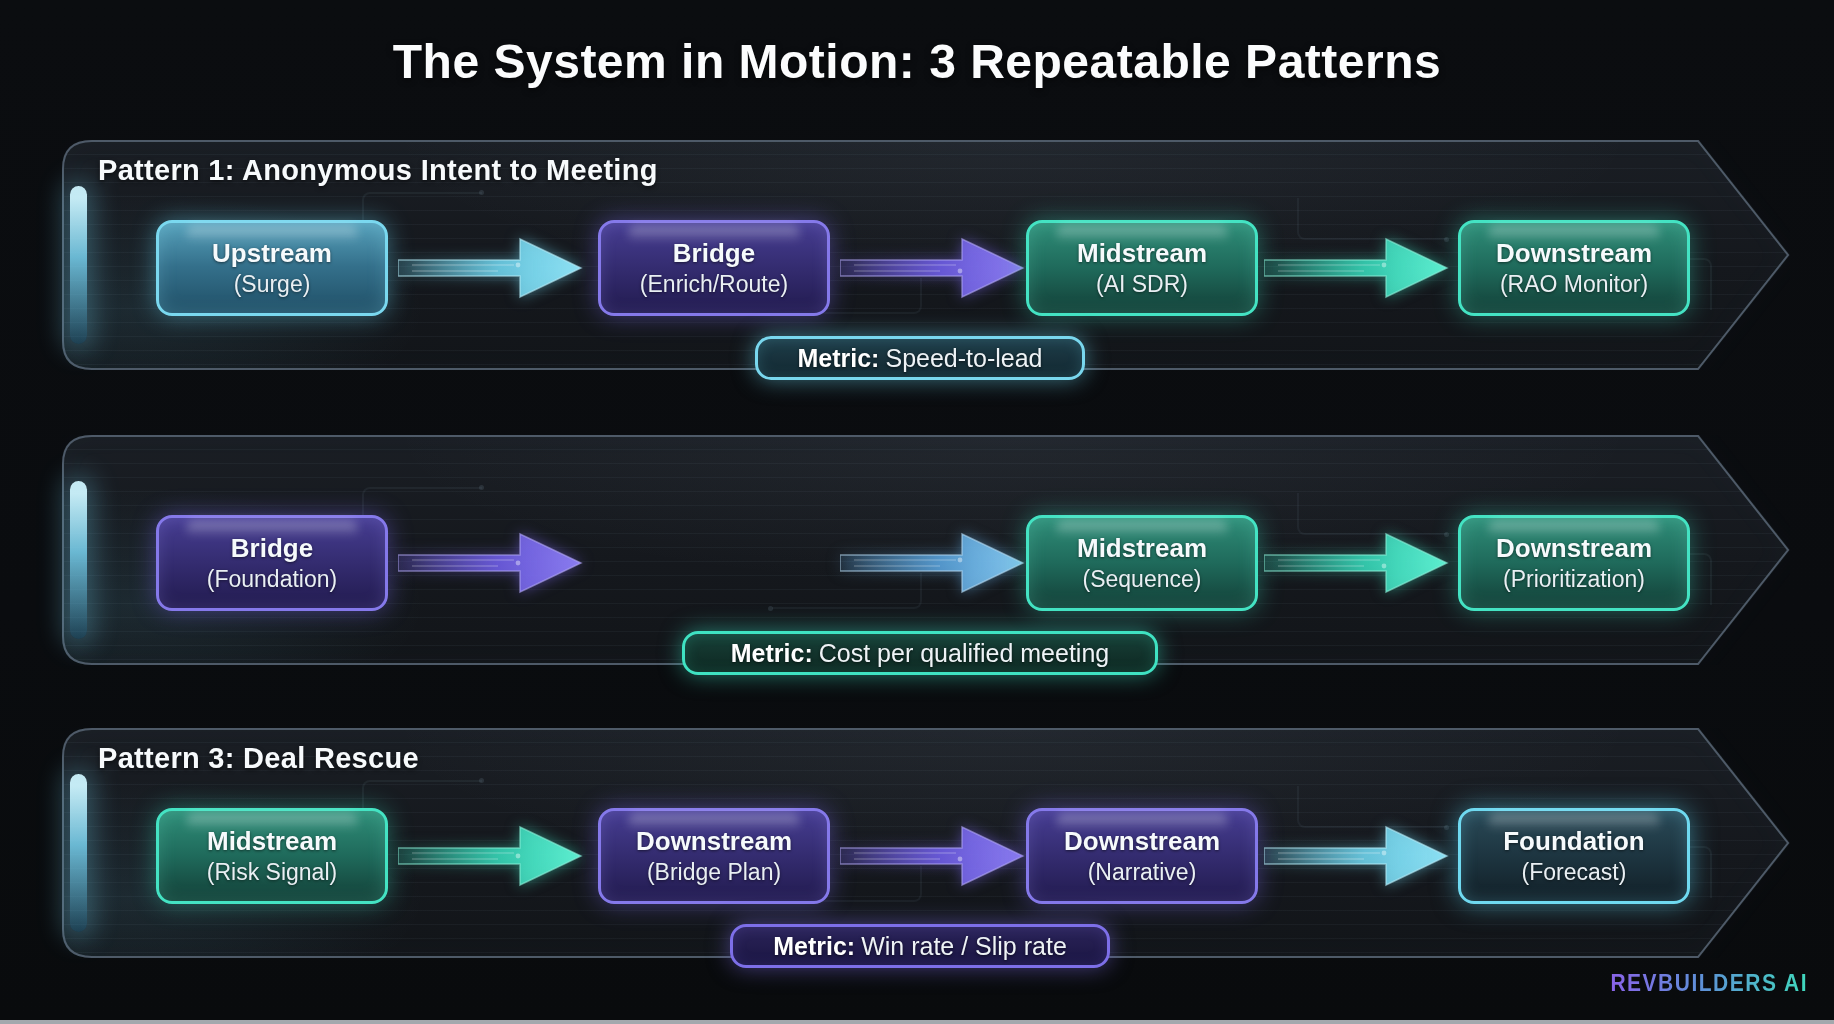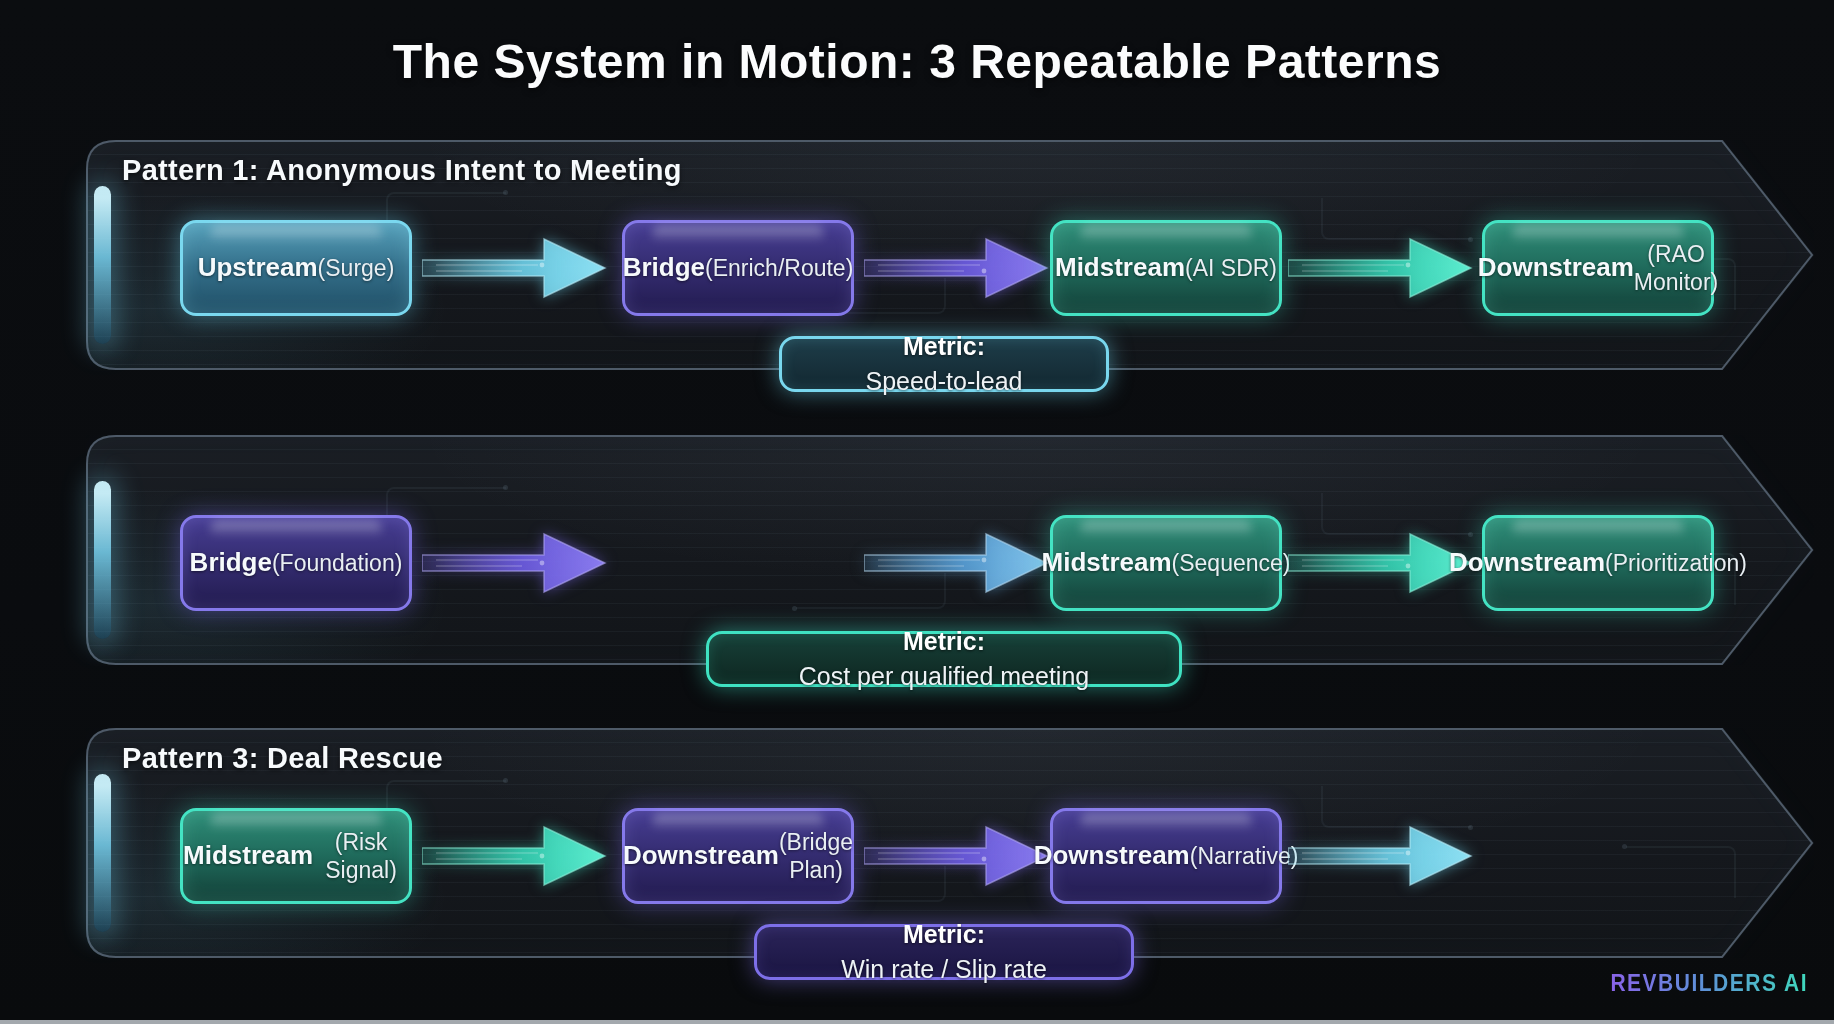--- a/index.html
+++ b/index.html
@@ -12,21 +12,21 @@
   }
   .stage { position:absolute; inset:0; background:linear-gradient(180deg,#0b0d10 0%,#0a0c0f 60%,#090b0d 100%); }
 
   .main-title {
     position:absolute; top:34px; left:0; width:100%;
     text-align:center; font-size:48px; font-weight:bold; color:#fbfcfd;
     letter-spacing:0.5px; text-shadow:0 2px 6px rgba(0,0,0,.6);
   }
 
   
-  .panel { position:absolute; left:62px; width:1728px; height:230px;margin-left:24px; }
+  .panel { position:absolute; left:62px; width:1728px; height:230px; }
   .panel-bg {
     position:absolute; inset:0;
     clip-path: path('M30,0 H1637 L1728,115 L1637,230 H30 Q0,230 0,202 V28 Q0,0 30,0 Z');
     background:
       repeating-linear-gradient(180deg, rgba(165,195,215,0.05) 0px, rgba(165,195,215,0.05) 1px, transparent 1px, transparent 14px),
       radial-gradient(420px 170px at 70px 170px, rgba(110,210,240,0.10), transparent 70%),
       radial-gradient(900px 220px at 55% 0%, rgba(180,200,220,0.06), transparent 70%),
       linear-gradient(180deg,#1a1e24 0%, #15181d 55%, #121519 100%);
   }
   .panel-border { position:absolute; inset:0; pointer-events:none; }
@@ -59,21 +59,21 @@
         border-bottom-left-radius:8px; }
   .t3::after { right:-2px; bottom:-4px; }
   .t4 { left:1540px; top:118px; width:110px; height:52px;
         border-right:2px solid rgba(150,180,200,.14); border-top:2px solid rgba(150,180,200,.14);
         border-top-right-radius:8px; }
   .t4::after { left:-4px; top:-4px; }
 
   
   .node {
     position:absolute; top:80px; width:232px; height:96px; border-radius:16px;
-    display:flex; flex-direction:row; align-items:center; justify-content:center;
+    display:flex; flex-direction:column; align-items:center; justify-content:center;
     text-align:center; line-height:1.22;
   }
   .node::before { 
     content:""; position:absolute; top:3px; left:12%; right:12%; height:16px; border-radius:10px;
     background:linear-gradient(180deg, rgba(255,255,255,0.38), rgba(255,255,255,0)); filter:blur(5px);
   }
   .node-title { font-size:26px; font-weight:bold; color:#f6fafc; text-shadow:0 1px 3px rgba(0,0,0,.55); }
   .node-sub   { font-size:23px; color:#e9eff3; text-shadow:0 1px 3px rgba(0,0,0,.5); }
 
   .node.cyan   { background:linear-gradient(180deg,#56a0ba 0%,#34708b 48%,#204f66 100%);
@@ -96,23 +96,23 @@
   .arrow { position:absolute; top:93px; width:185px; height:70px; }
   .a1 { left:336px; } .a2 { left:778px; } .a3 { left:1202px; }
   .arrow svg { width:100%; height:100%; display:block; }
   .arrow.cyan   svg { filter:drop-shadow(0 0 7px rgba(110,215,240,.55)); }
   .arrow.teal   svg { filter:drop-shadow(0 0 7px rgba(60,220,190,.55)); }
   .arrow.purple svg { filter:drop-shadow(0 0 7px rgba(120,100,235,.55)); }
   .arrow.blue   svg { filter:drop-shadow(0 0 7px rgba(100,175,230,.55)); }
 
   
   .pill {
-    position:absolute; top:196px; left:50%; height:56px; border-radius:16px;
+    position:absolute; top:196px; left:50%; height:44px; border-radius:16px;
     display:flex; align-items:center; justify-content:center; gap:6px;
-    font-size:25px; white-space:nowrap; text-shadow:0 1px 3px rgba(0,0,0,.6);flex-direction:column;
+    font-size:25px; white-space:nowrap; text-shadow:0 1px 3px rgba(0,0,0,.6);
   }
   .pill-label { font-weight:bold; color:#ffffff; }
   .pill-value { color:#eef3f6; }
   .pill.cyan   { border:3px solid #79d7ee; background:linear-gradient(180deg,#1e3d49 0%,#122730 100%);
                  box-shadow:0 0 22px rgba(110,215,240,.5), inset 0 0 14px rgba(110,215,240,.18); }
   .pill.teal   { border:3px solid #3fe2c2; background:linear-gradient(180deg,#174038 0%,#0e2721 100%);
                  box-shadow:0 0 22px rgba(60,225,195,.5), inset 0 0 14px rgba(60,225,195,.18); }
   .pill.purple { border:3px solid #7d6fe8; background:linear-gradient(180deg,#2b2459 0%,#1a1542 100%);
                  box-shadow:0 0 22px rgba(125,110,232,.5), inset 0 0 14px rgba(125,110,232,.18); }
   .pw1 { width:330px; margin-left:-171px; }
@@ -310,20 +310,24 @@
       <div class="node-title">Downstream</div>
       <div class="node-sub">(Narrative)</div>
     </div>
     <div class="arrow cyan a3">
       <svg viewBox="0 0 185 70">
           <path d="M0,27 L122,27 L122,6 L183,35 L122,64 L122,43 L0,43 Z" fill="url(#ag-cyan)" stroke="#b9ecf8" stroke-opacity=".6" stroke-width="1.5"></path>
           <path d="M14,32 H116 M14,38 H100" stroke="rgba(255,255,255,.25)" stroke-width="1.5"></path>
           <circle cx="120" cy="32" r="2.4" fill="rgba(255,255,255,.4)"></circle>
         </svg>
     </div>
+    <div class="node cyan-dark c4">
+      <div class="node-title">Foundation</div>
+      <div class="node-sub">(Forecast)</div>
+    </div>
 
     <div class="pill purple pw3">
       <span class="pill-label">Metric:</span>
       <span class="pill-value">Win rate / Slip rate</span>
     </div>
   </section>
 
   <div class="logo">REVBUILDERS AI</div>
   <div class="bottom-strip"></div>
 </div>

